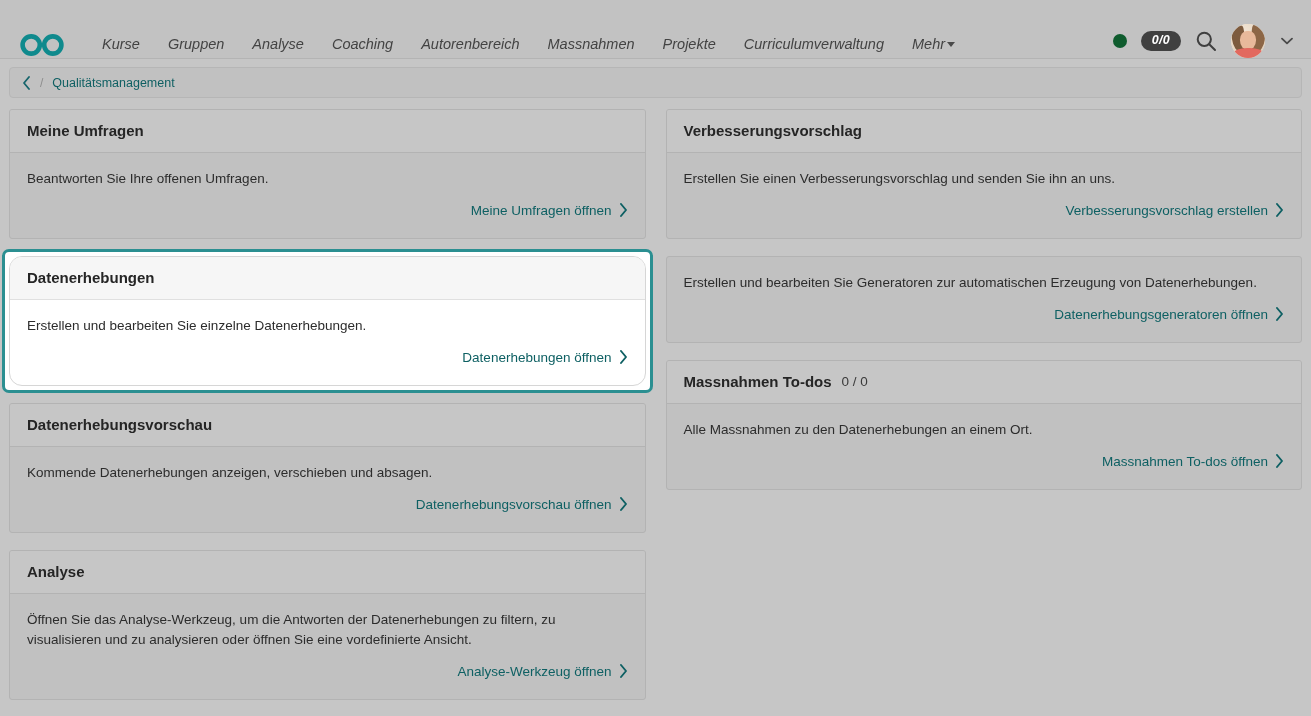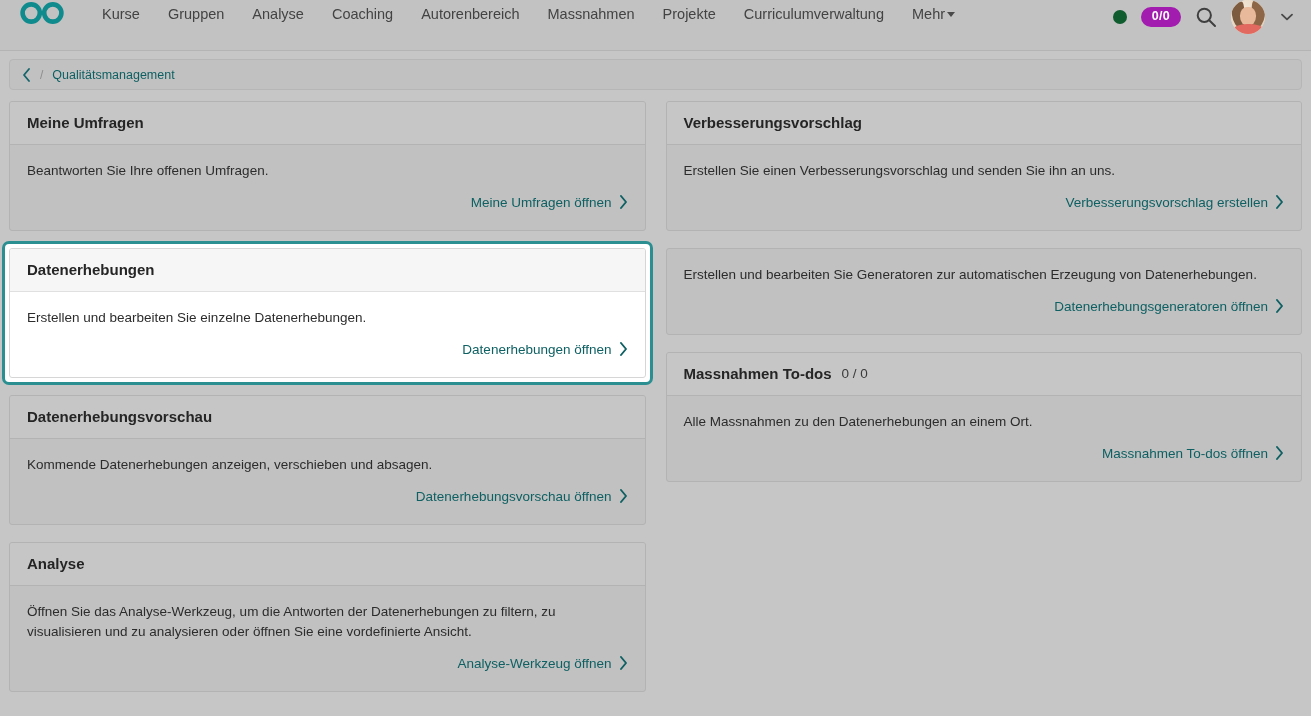--- a/index.html
+++ b/index.html
@@ -7,27 +7,28 @@
   body {
     width: 1311px; height: 716px;
     background: #c6c6c6;
     font-family: "Liberation Sans", sans-serif;
     color: #2b2b2b;
     overflow: hidden;
   }
 
   
   .navbar {
-    height: 51px;
+    height: 59px;
     background: #c2c2c2;
     border-bottom: 1px solid #b4b4b4;
     display: flex;
-    align-items: flex-start;
+    align-items: flex-end;
     padding: 0 14px 0 18px;
     position: relative;
+    font-style: italic;
   }
   .brand {
     display: flex; align-items: center;
     margin-right: 22px;
     flex: 0 0 auto;
   }
   .brand svg { display: block; }
   .nav-items { display: flex; align-items: center; flex: 1 1 auto; }
   .nav-link {
     font-size: 14.5px;
@@ -50,21 +51,21 @@
   .nav-right {
     display: flex; align-items: center; gap: 14px;
     flex: 0 0 auto;
     padding-right: 4px;
   }
   .status-dot {
     width: 14px; height: 14px; border-radius: 50%;
     background: #0f5c2e;
   }
   .count-badge {
-    background: #a21caf;
+    background: #404040;
     color: #fff;
     font-size: 12.5px;
     font-weight: bold;
     border-radius: 11px;
     padding: 3px 11px 4px;
     line-height: 1;
     letter-spacing: .3px;
   }
   .search-btn { display: flex; align-items: center; cursor: pointer; }
   .avatar {
@@ -132,20 +133,21 @@
   }
   .card {
     border: 1px solid #b3b3b3;
     border-radius: 3px;
     background: #c1c1c1;
     overflow: hidden;
   }
   .card-wrap.focused .card {
     background: #ffffff;
     border-color: #d6d6d6;
+    border-radius: 13px;
   }
   .card-header {
     background: #c6c6c6;
     border-bottom: 1px solid #b3b3b3;
     padding: 12px 15px 13px 17px;
     display: flex;
     align-items: center;
     justify-content: flex-start;
     gap: 10px;
   }

